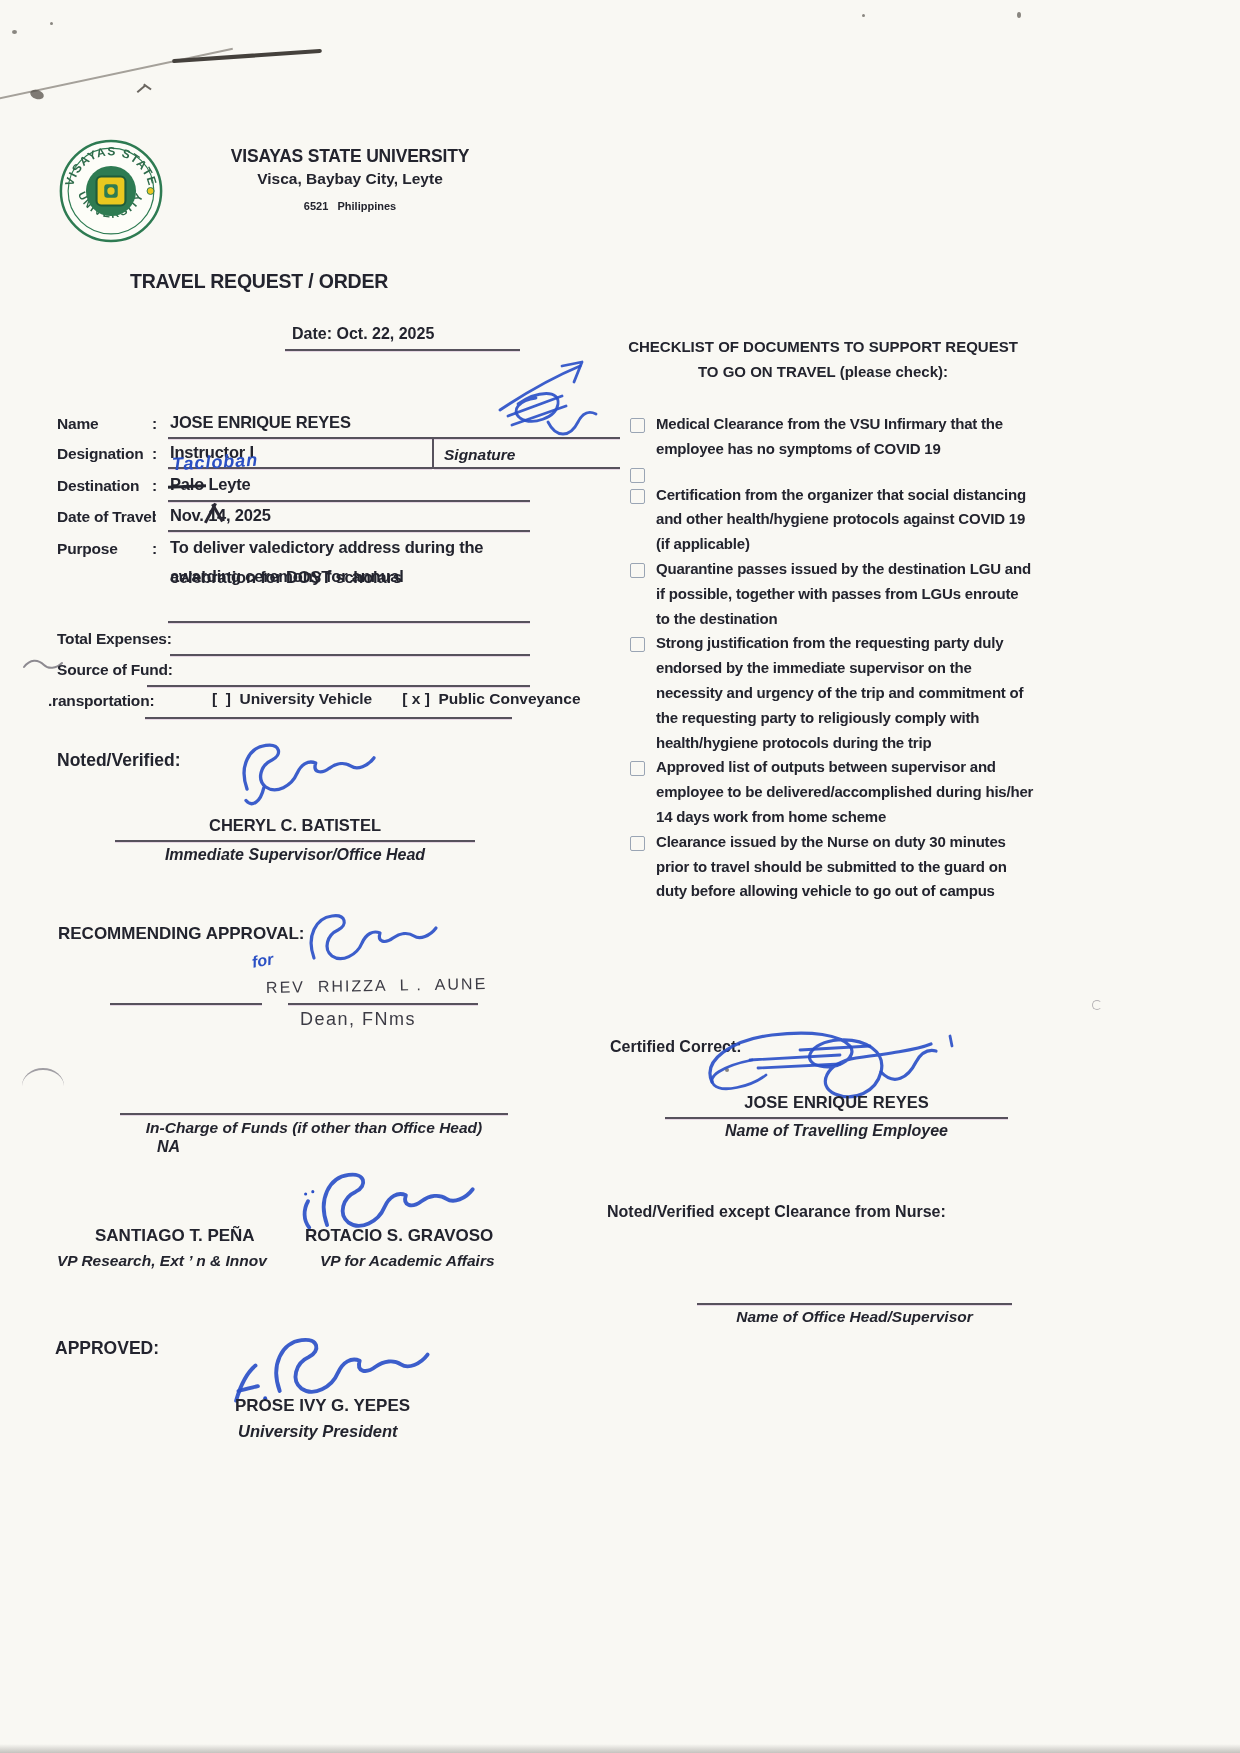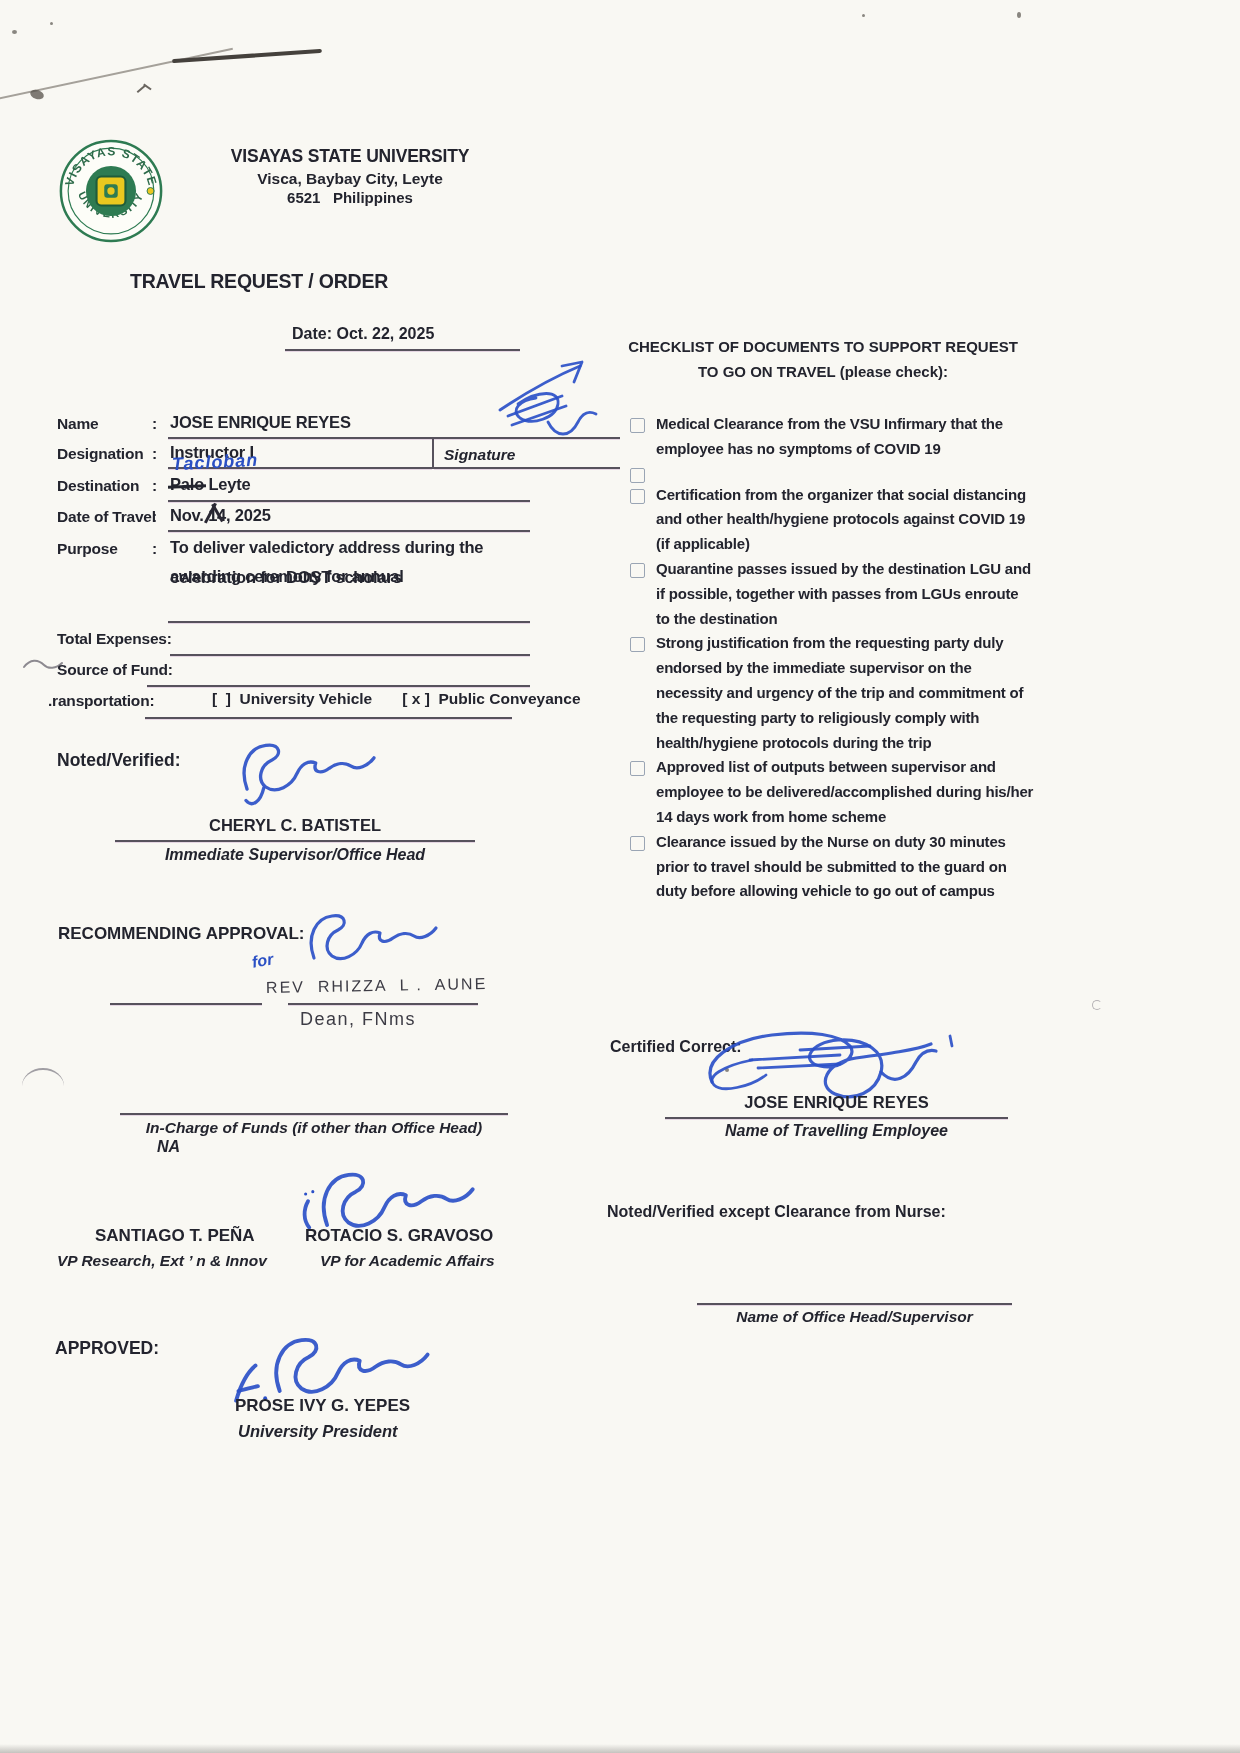--- a/index.html
+++ b/index.html
@@ -79,21 +79,21 @@
     <circle cx="55" cy="55" r="26" fill="#2e7b52"></circle>
     <rect x="40" y="40" width="30" height="30" rx="5" fill="#eac81f" stroke="#1f5c3a" stroke-width="2.2"></rect>
     <rect x="48" y="48" width="14" height="14" rx="3" fill="#2e7b52"></rect>
     <circle cx="55" cy="55" r="3.8" fill="#eac81f"></circle>
     <circle cx="96" cy="55" r="3.6" fill="#eac81f" stroke="#2e7b52" stroke-width="1"></circle>
   </svg>
 
   <div class="abs ctr" style="left:200px;top:146px;width:300px;">
     <div class="b" style="font-size:17.5px;letter-spacing:-.2px;">VISAYAS STATE UNIVERSITY</div>
     <div style="font-size:15.5px;font-weight:600;margin-top:3px;">Visca, Baybay City, Leyte</div>
-    <div class="pre" style="font-size:15px;font-weight:600;margin-top:1px;">6521   Philippines</div>
+    <div class="pre" style="font-size:11px;font-weight:600;margin-top:12px;">6521   Philippines</div>
   </div>
 
   <div class="abs b" style="left:130px;top:270px;font-size:19.5px;letter-spacing:-.2px;">TRAVEL REQUEST / ORDER</div>
 
   <div class="abs" style="left:292px;top:325px;font-size:16px;font-weight:600;">Date: Oct. 22, 2025</div>
   <div class="ul" style="left:285px;top:349px;width:235px;"></div>
 
   <div>
     <span class="flabel" style="top:415px;">Name</span>
     <span class="fcolon" style="top:415px;">:</span>

